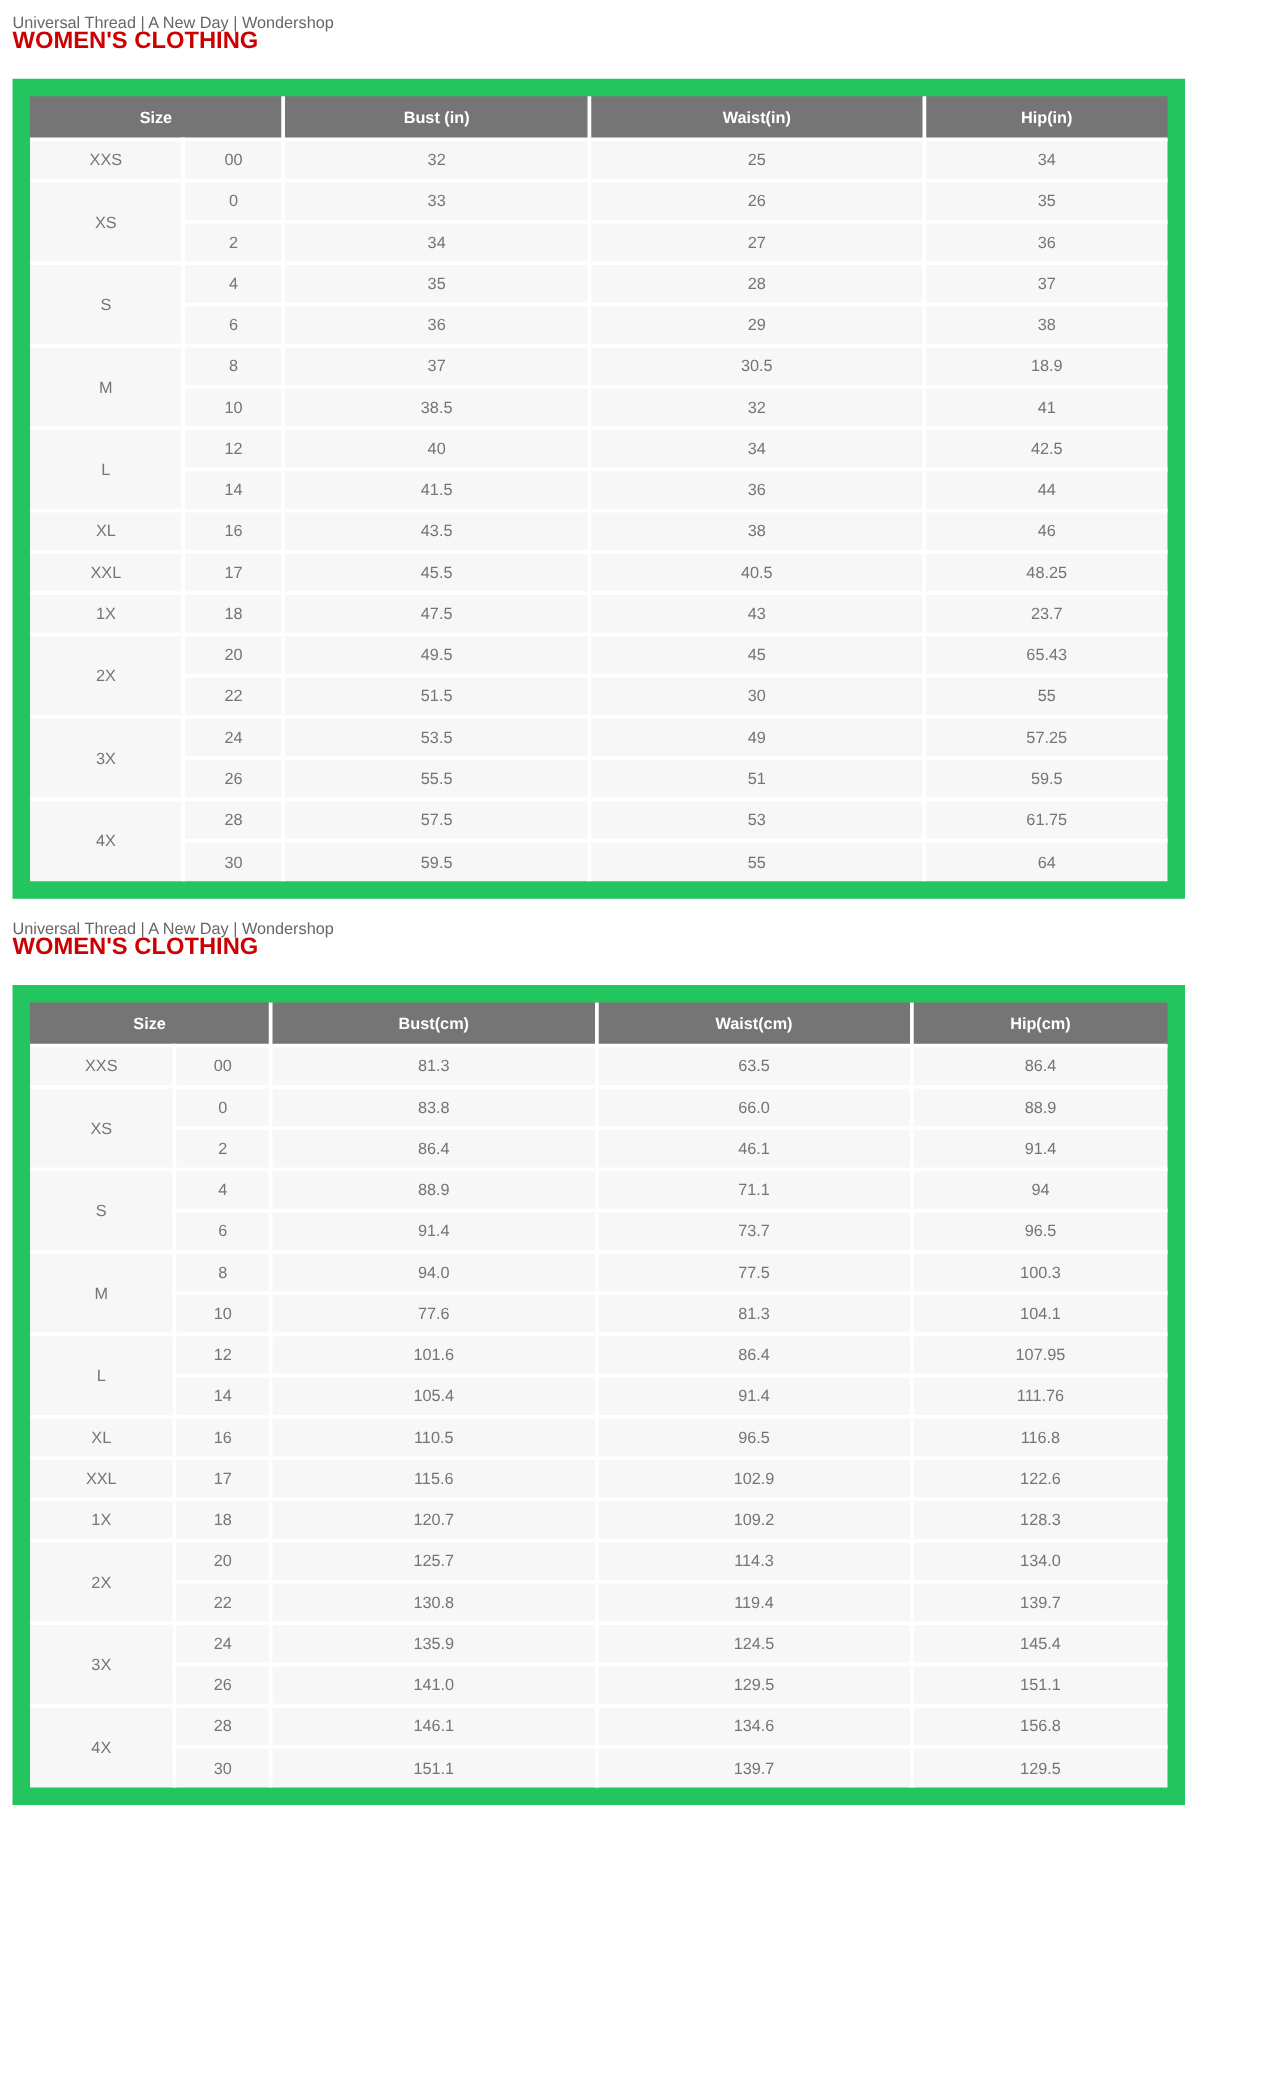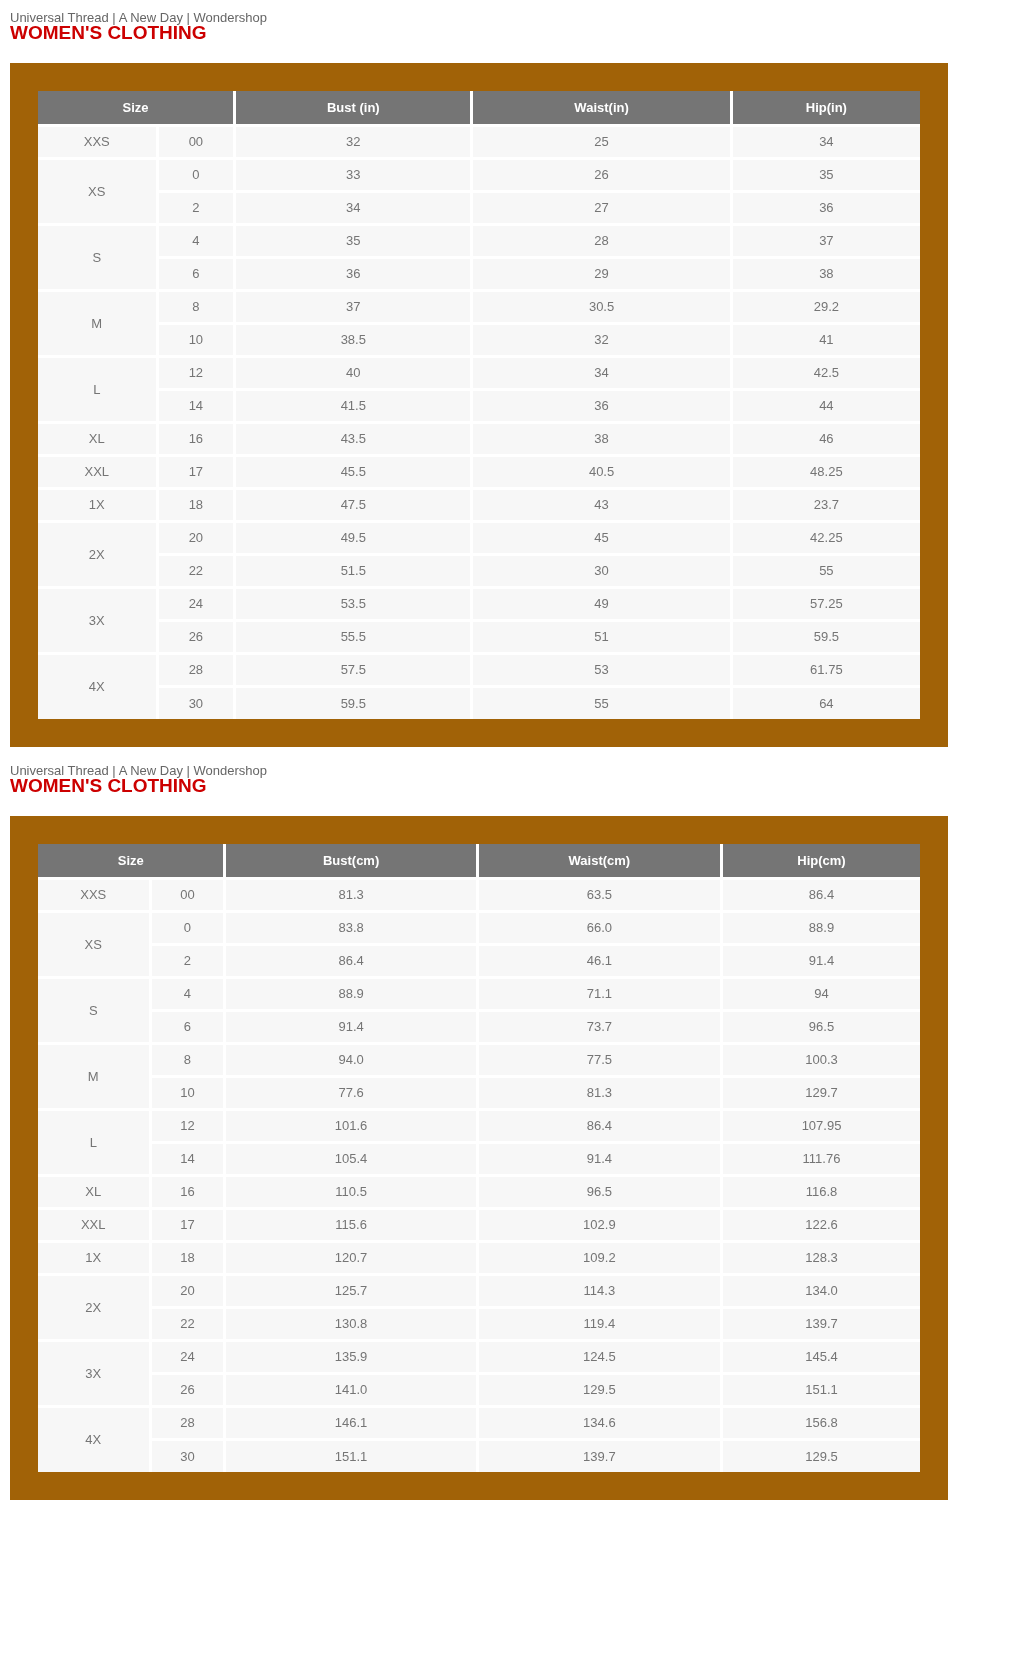--- a/index.html
+++ b/index.html
@@ -20,22 +20,22 @@
     line-height: 15px;
   }
   .category-title {
     font-size: 19px;
     font-weight: bold;
     color: #cc0000;
     line-height: 16px;
     margin-bottom: 22px;
   }
   .table-panel {
-    background: #a16207;
-    padding: 28px;
+    background: #22c55e;
+    padding: 14px;
     width: 938px;
   }
   table.size-table {
     width: 100%;
     border-collapse: collapse;
     border-style: hidden; 
     table-layout: fixed;
   }
   table.size-table th {
     background: #757575;
@@ -125,21 +125,21 @@
               <td>6</td>
               <td>36</td>
               <td>29</td>
               <td>38</td>
             </tr>
             <tr>
               <td rowspan="2">M</td>
               <td>8</td>
               <td>37</td>
               <td>30.5</td>
-              <td>29.2</td>
+              <td>18.9</td>
             </tr>
             <tr>
               <td>10</td>
               <td>38.5</td>
               <td>32</td>
               <td>41</td>
             </tr>
             <tr>
               <td rowspan="2">L</td>
               <td>12</td>
@@ -172,21 +172,21 @@
               <td>18</td>
               <td>47.5</td>
               <td>43</td>
               <td>23.7</td>
             </tr>
             <tr>
               <td rowspan="2">2X</td>
               <td>20</td>
               <td>49.5</td>
               <td>45</td>
-              <td>42.25</td>
+              <td>65.43</td>
             </tr>
             <tr>
               <td>22</td>
               <td>51.5</td>
               <td>30</td>
               <td>55</td>
             </tr>
             <tr>
               <td rowspan="2">3X</td>
               <td>24</td>
@@ -276,21 +276,21 @@
               <td rowspan="2">M</td>
               <td>8</td>
               <td>94.0</td>
               <td>77.5</td>
               <td>100.3</td>
             </tr>
             <tr>
               <td>10</td>
               <td>77.6</td>
               <td>81.3</td>
-              <td>129.7</td>
+              <td>104.1</td>
             </tr>
             <tr>
               <td rowspan="2">L</td>
               <td>12</td>
               <td>101.6</td>
               <td>86.4</td>
               <td>107.95</td>
             </tr>
             <tr>
               <td>14</td>

